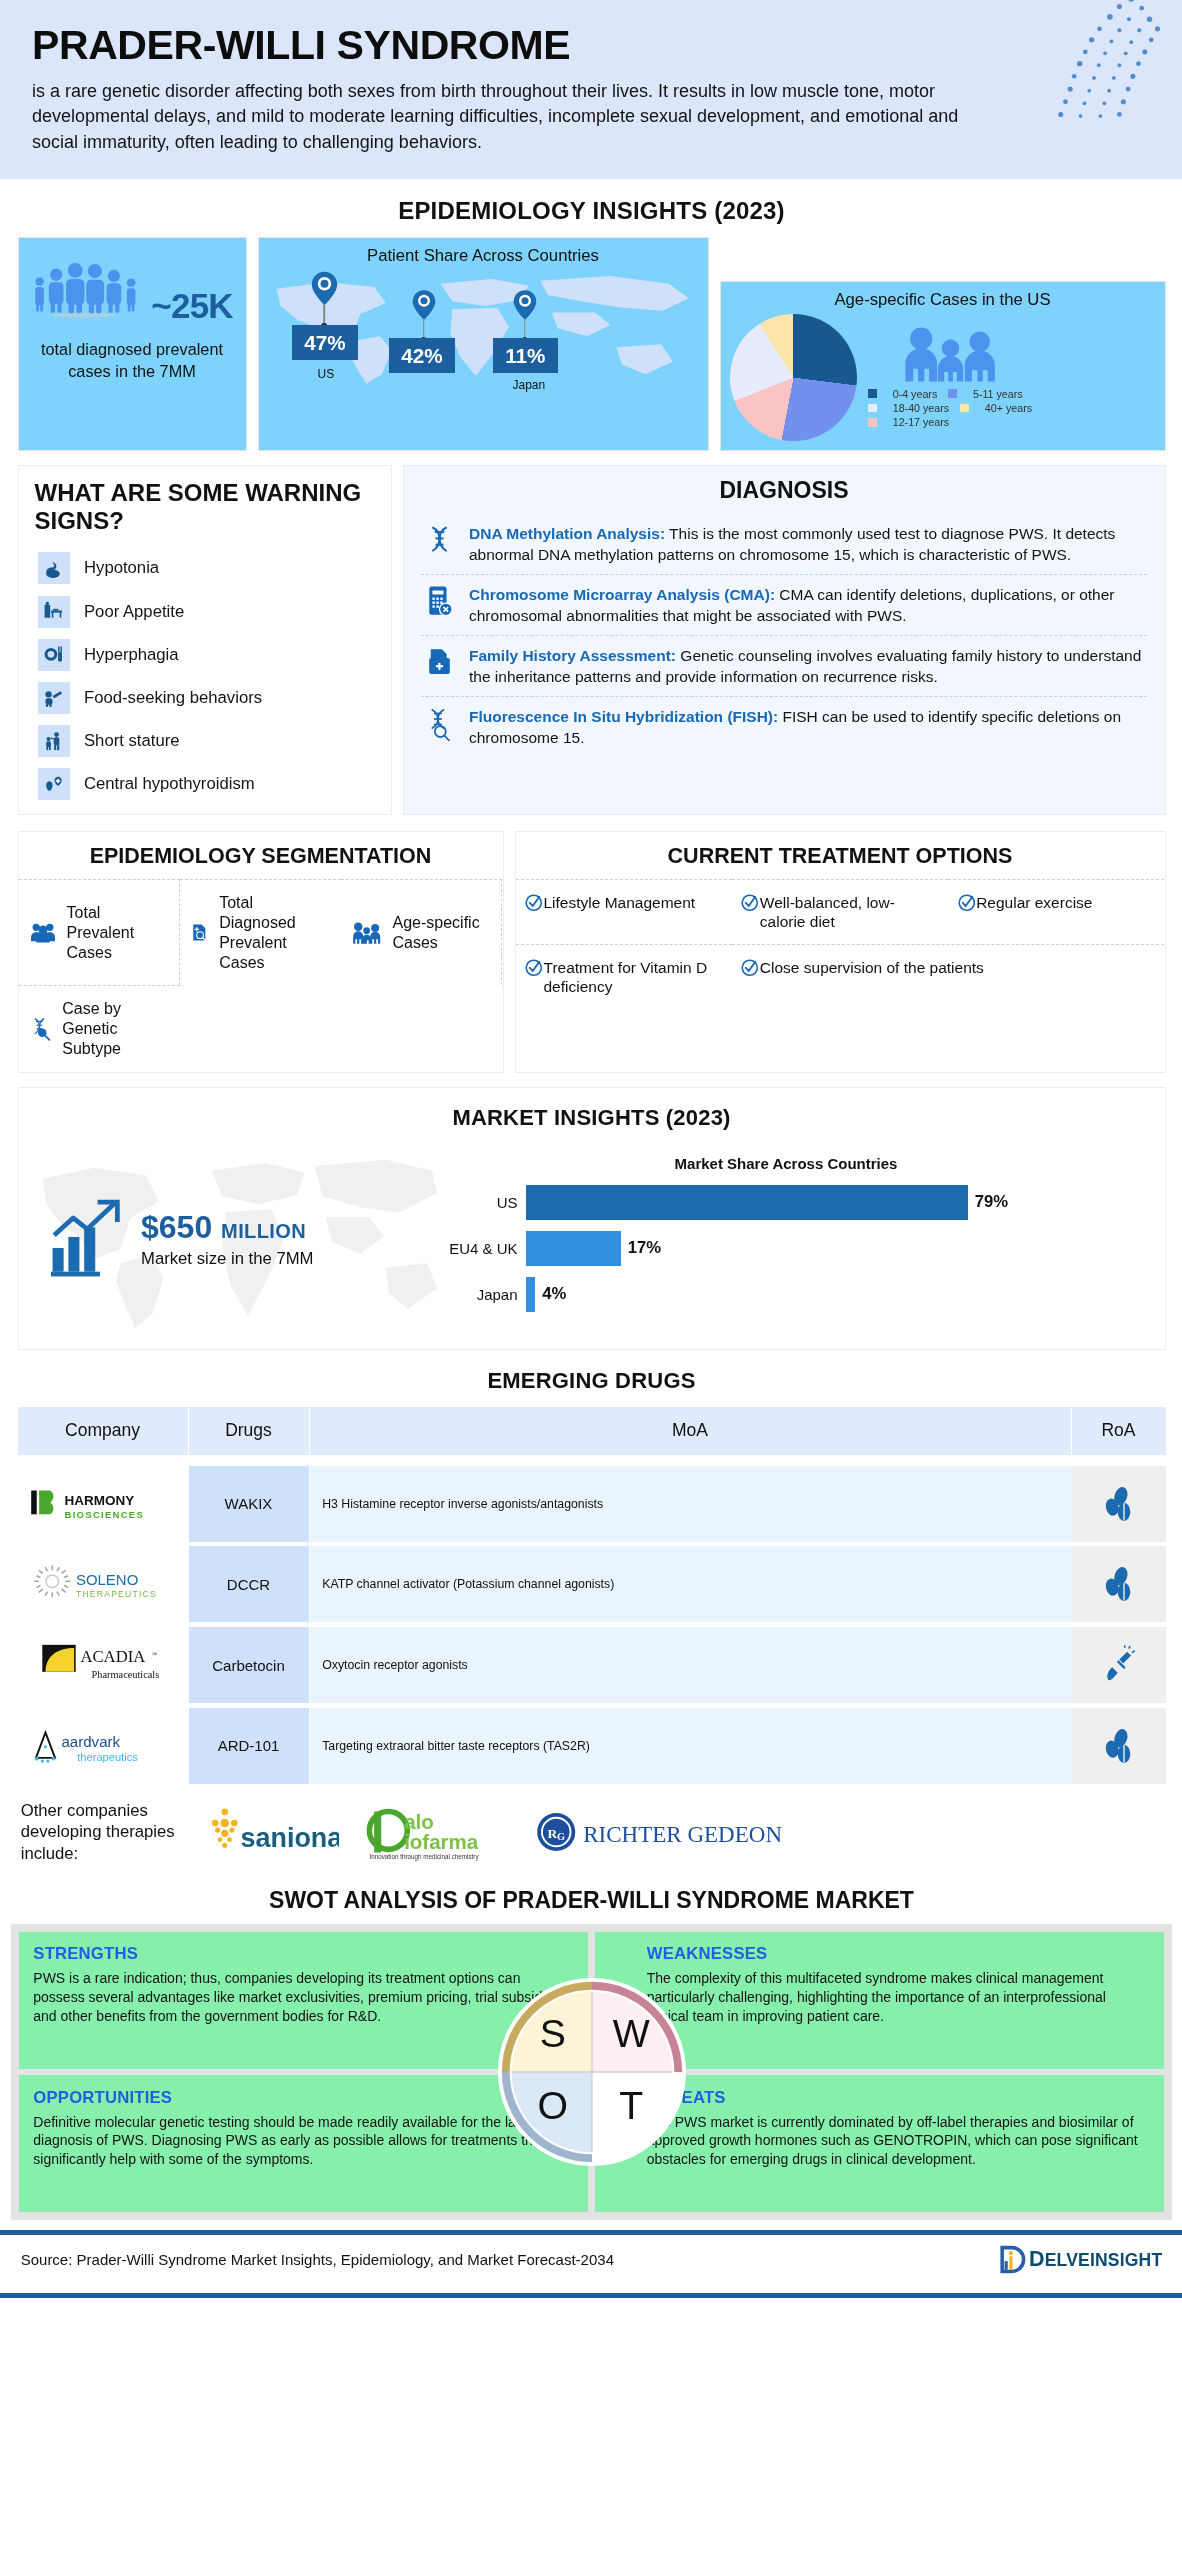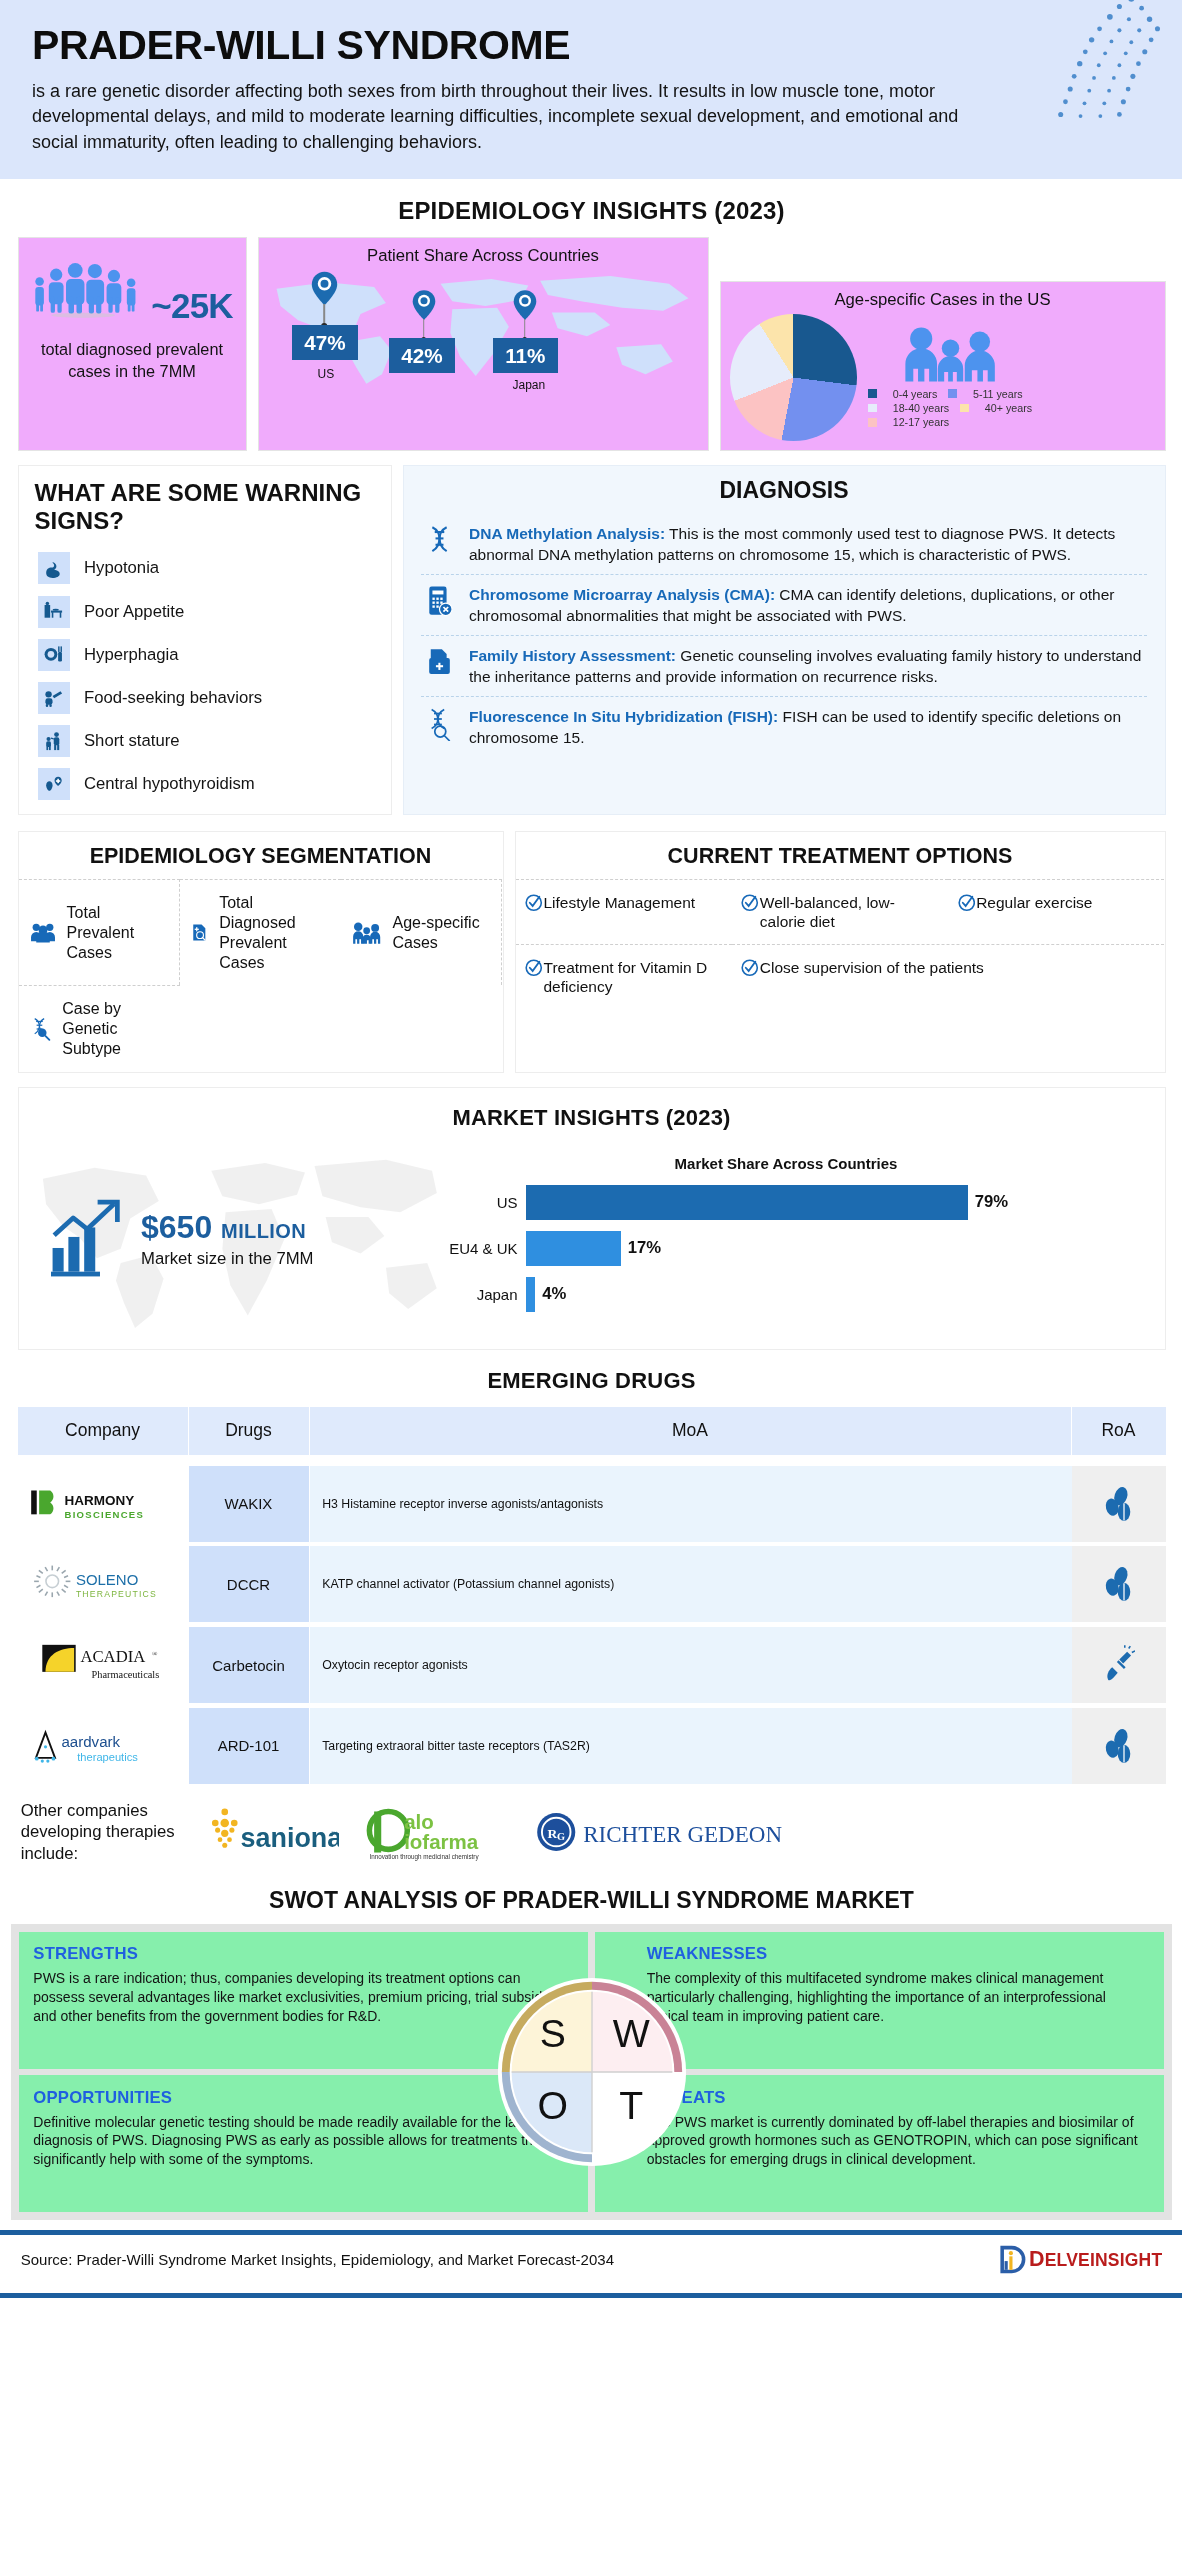--- a/index.html
+++ b/index.html
@@ -17,21 +17,21 @@
   .hero h1 { font-size:41px; font-weight:bold; letter-spacing:-0.4px; color:#0d0d0d; margin-bottom:9.5px; }
   .hero p { font-size:18px; line-height:1.42; color:#131313; max-width:938px; }
   .dna-deco { position:absolute; right:16px; top:-11px; width:238px; height:143px; opacity:.95; }
 
   
   .sec-title { text-align:center; font-size:24px; font-weight:bold; letter-spacing:0.2px; padding:17.5px 0 12.7px; }
   .sec-title.small { font-size:22px; }
 
   
   .epi-row { display:flex; gap:11px; padding:0 17.5px 8px; align-items:stretch; }
-  .card { border:0.8px solid #e4e4e4; background:#f0abfc; }
+  .card { border:0.8px solid #e4e4e4; background:#7dd3fc; }
   .epi-prev { width:229px; padding:14.3px 12.7px 11px; text-align:center; }
   .ppl-row { display:flex; align-items:flex-end; justify-content:center; gap:1.6px; height:73px; }
   .big-num { font-size:35px; font-weight:bold; color:#1c5e9e; margin-left:8px; letter-spacing:-0.8px;}
   .prev-cap { font-size:16.3px; line-height:1.35; margin-top:12.7px; color:#131313; }
   .epi-map { flex:1; position:relative; padding:8px 0 9.5px; }
   .epi-map h3 { text-align:center; font-size:16.7px; font-weight:normal; color:#111; margin-bottom:1.6px; }
   .mapwrap { position:relative; height:119px; }
   .worldmap { position:absolute; inset:0; width:100%; height:100%; }
   .pin { position:absolute; }
   .pin .stem { position:absolute; left:50%; width:1.6px; background:#888; transform:translateX(-50%); }
@@ -119,21 +119,21 @@
   .sq h4 { color:#1f5fe0; font-size:16.7px; font-weight:bold; margin-bottom:4.8px; letter-spacing:0.2px;}
   .sq p { font-size:14px; line-height:1.34; color:#131313; }
   .swot-wheel { position:absolute; left:50%; top:50%; transform:translate(-50%,-50%);
                 width:196px; height:196px; z-index:5; }
 
   
   .footbar { height:5.6px; background:#1c5e9e; margin-top:9.5px; }
   .foot { display:flex; align-items:center; justify-content:space-between; padding:9.5px 20.7px; }
   .foot .src { font-size:15px; color:#111; }
   .brand { display:flex; align-items:center; gap:3.2px; }
-  .brand .bt { font-size:17.5px; color:#b91c1c; font-weight:bold; letter-spacing:0.2px; }
+  .brand .bt { font-size:17.5px; color:#0c4a6e; font-weight:bold; letter-spacing:0.2px; }
   .brand .bt .cap { font-size:21.5px; }
 </style>
 </head>
 <body>
 
 <div class="page">
 
   <div class="hero">
     <svg class="dna-deco" viewBox="0 0 300 180">
       <g fill="#2f7ac4" opacity="0.85">

